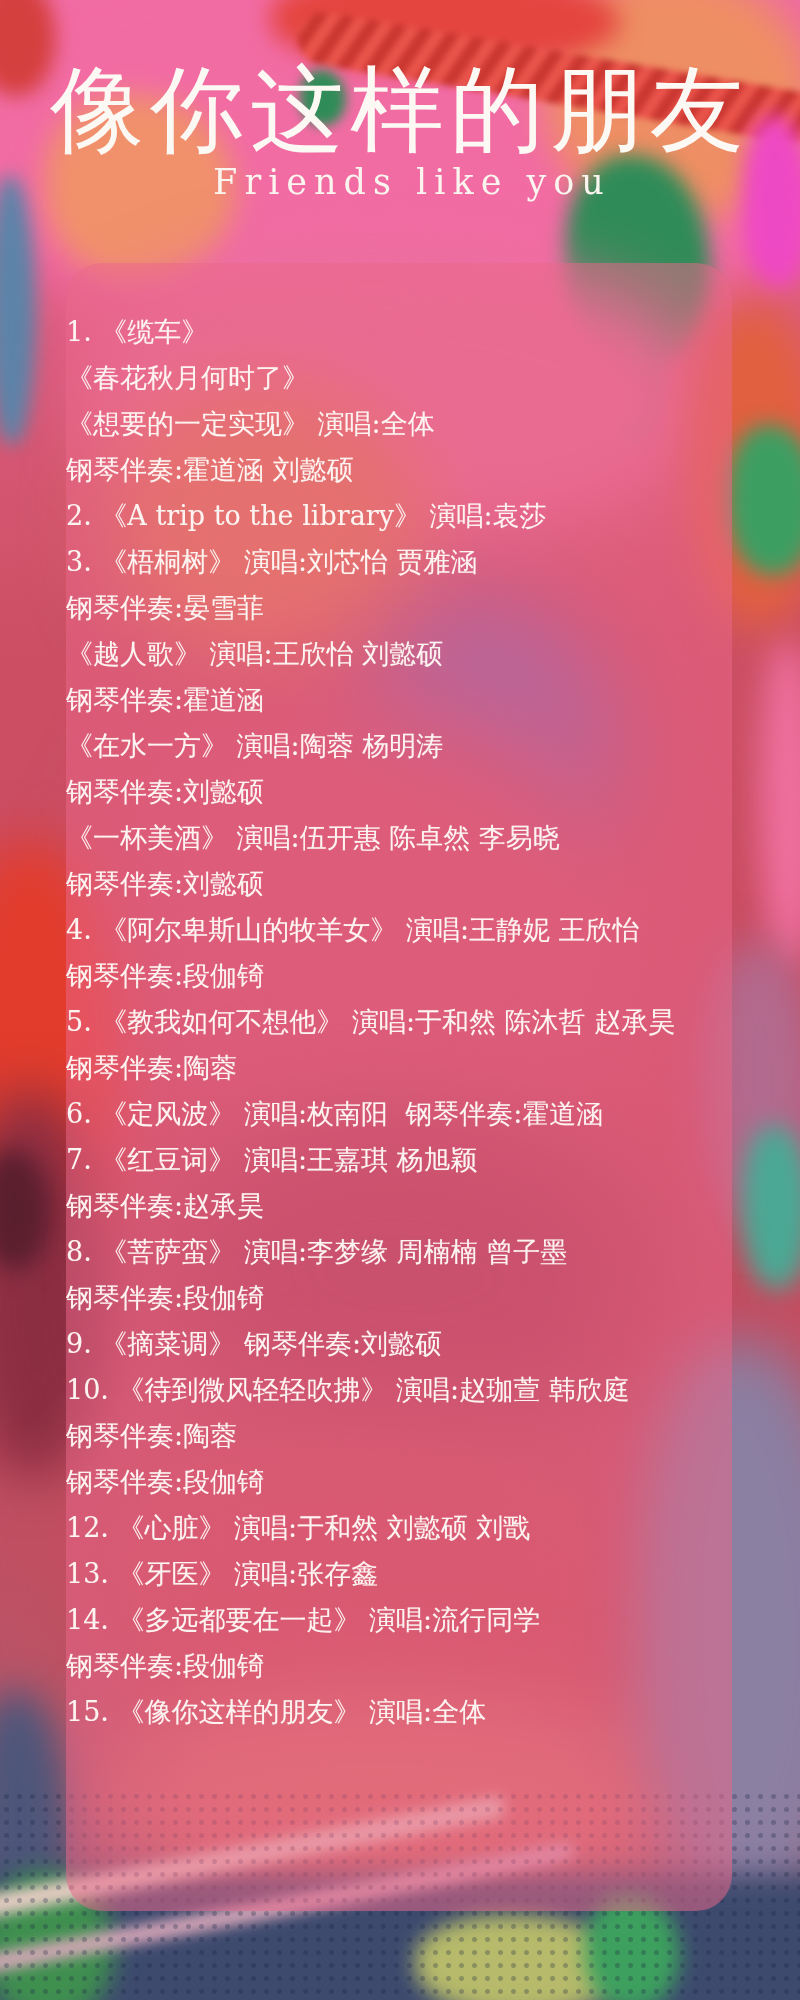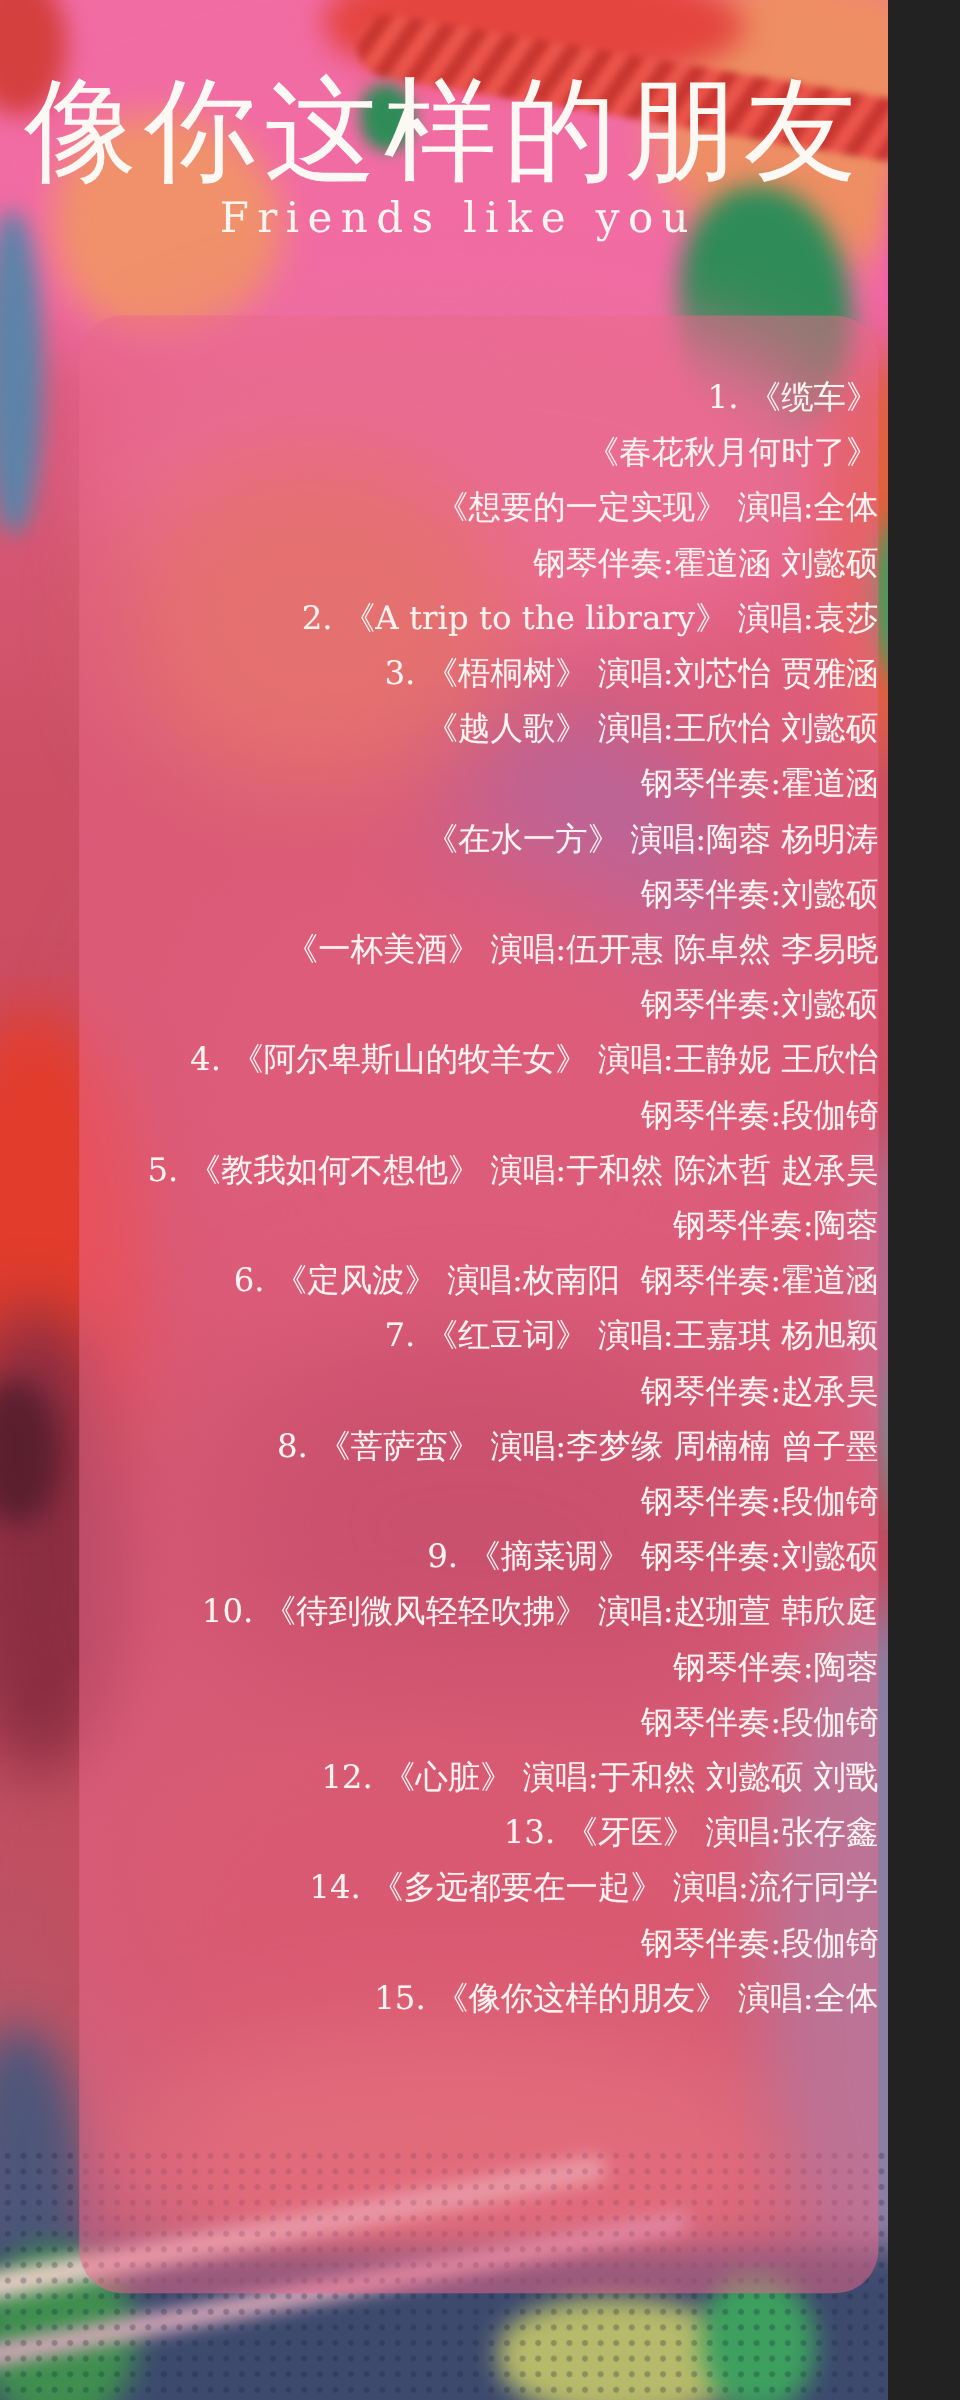--- a/index.html
+++ b/index.html
@@ -1,17 +1,17 @@
 <!DOCTYPE html>
 <html><head>
 <meta charset="utf-8">
 <style>
   html,body{margin:0;padding:0;background:#222;}
   .poster{
-    position:relative; width:740px; height:2000px; overflow:hidden;
+    position:relative; width:800px; height:2000px; overflow:hidden;
     font-family:"DejaVu Serif","Liberation Serif",serif;
     background:linear-gradient(180deg,#ee6da0 0%,#df5e82 14%,#cc4f64 32%,#c84a5e 56%,#c05064 78%,#b05a6c 90%,#414d70 100%);
   }
   .bg,.bg div{position:absolute;}
   .bg{inset:0;}
   .blob{border-radius:45% 55% 50% 50%;}
   .b1{left:-60px;top:-80px;width:920px;height:430px;background:#f26ca4;filter:blur(30px);}
   .b2{left:45px;top:95px;width:190px;height:185px;background:#f0916b;filter:blur(14px);}
   .b3{left:545px;top:-30px;width:270px;height:250px;background:#ee8e64;filter:blur(18px);}
   .b4{left:270px;top:-30px;width:350px;height:100px;background:#e4453f;filter:blur(12px);}
@@ -63,21 +63,21 @@
   }
   .panel{
     position:absolute;left:66px;top:263px;width:666px;height:1648px;
     background:rgba(233,104,138,0.52);
     border-radius:36px;z-index:2;
   }
   .lines{
     position:absolute;left:0;top:46px;width:100%;
   }
   .line{
-    width:100%;text-align:right;white-space:pre;
+    width:100%;text-align:left;white-space:pre;
     color:#fdf4f1;font-size:27px;line-height:46px;
     text-shadow:0 0 1px rgba(255,255,255,0.25);
   }
 </style>
 </head>
 <body>
 
 <div class="poster">
 
   <div class="bg">
@@ -123,20 +123,21 @@
 
   <div class="panel">
     <div class="lines">
 
     <div class="line">1. 《缆车》</div>
         <div class="line">《春花秋月何时了》</div>
         <div class="line">《想要的一定实现》 演唱:全体</div>
         <div class="line">钢琴伴奏:霍道涵 刘懿硕</div>
         <div class="line">2. 《A trip to the library》 演唱:袁莎</div>
         <div class="line">3. 《梧桐树》 演唱:刘芯怡 贾雅涵</div>
+        <div class="line">钢琴伴奏:晏雪菲</div>
         <div class="line">《越人歌》 演唱:王欣怡 刘懿硕</div>
         <div class="line">钢琴伴奏:霍道涵</div>
         <div class="line">《在水一方》 演唱:陶蓉 杨明涛</div>
         <div class="line">钢琴伴奏:刘懿硕</div>
         <div class="line">《一杯美酒》 演唱:伍开惠 陈卓然 李易晓</div>
         <div class="line">钢琴伴奏:刘懿硕</div>
         <div class="line">4. 《阿尔卑斯山的牧羊女》 演唱:王静妮 王欣怡</div>
         <div class="line">钢琴伴奏:段伽锜</div>
         <div class="line">5. 《教我如何不想他》 演唱:于和然 陈沐哲 赵承昊</div>
         <div class="line">钢琴伴奏:陶蓉</div>

